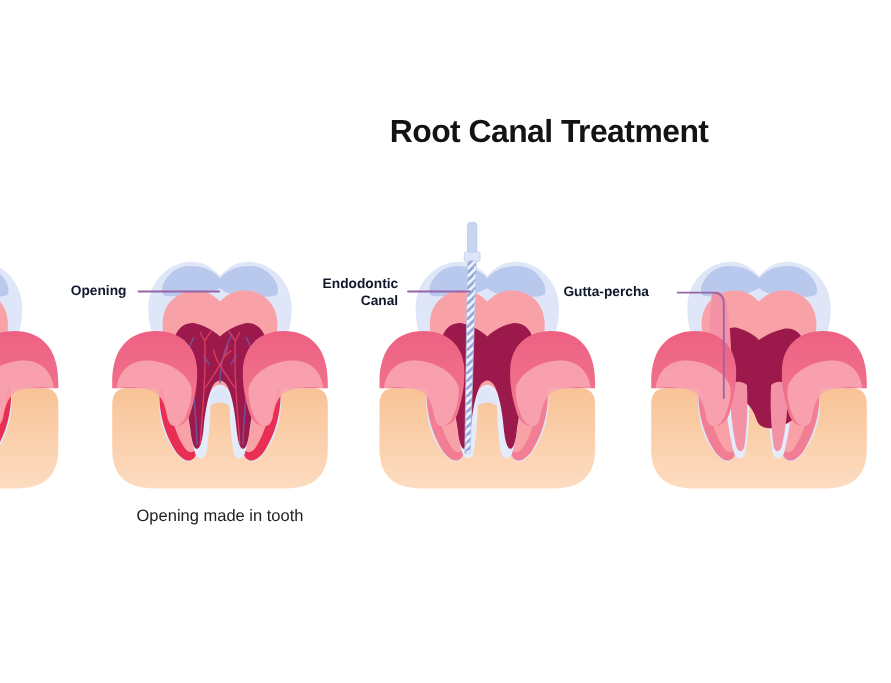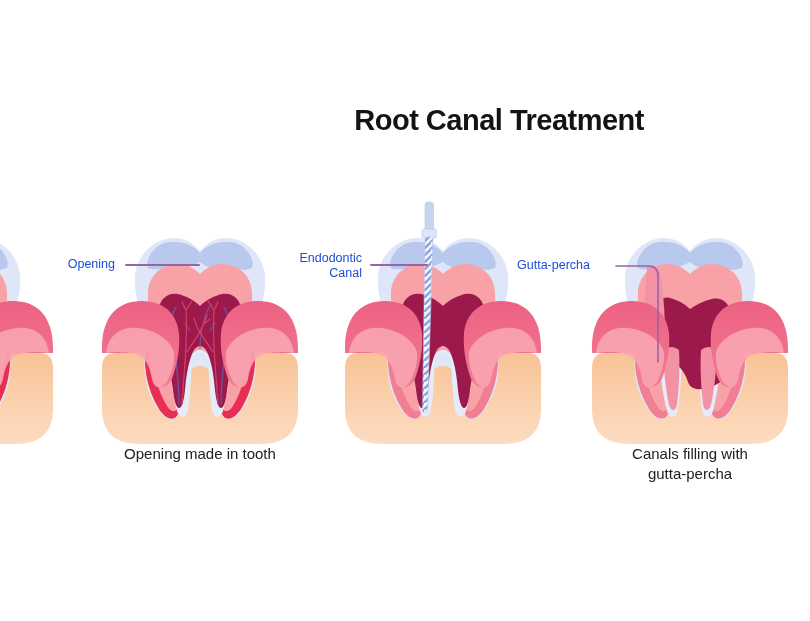--- a/index.html
+++ b/index.html
@@ -10,24 +10,24 @@
     --c-nerve-purple:#6f58a8; --c-nerve-red:#dd3f63; --c-gutta:#f492a5;
     --c-file-body:#f1f5fe; --c-file-stripe:#8fa3d8; --c-file-handle:#c9d4f1; --c-file-collar:#dee5f8;
     --c-connector:#9565a8; --c-text:#212121; --c-title:#131313;
   }
   html,body{margin:0;padding:0;background:#fff;}
   #stage{position:relative;width:810px;height:621px;background:#ffffff;overflow:hidden;
          font-family:"Liberation Sans",sans-serif;}
   .title{position:absolute;left:244px;top:104px;width:400px;text-align:right;
          font-size:29px;font-weight:700;letter-spacing:-0.5px;color:var(--c-title);}
   svg.tooth{position:absolute;top:200px;width:220px;height:260px;overflow:visible;}
-  .caption{position:absolute;top:444px;width:220px;text-align:center;font-size:15px;
+  .caption{position:absolute;top:460px;width:220px;text-align:center;font-size:15px;
            line-height:1.3;color:var(--c-text);}
   .caption .wrap{display:inline-block;max-width:150px;}
-  .lbl{position:absolute;font-size:12.5px;color:#1d4ed8;text-align:right;line-height:14.5px;}
+  .lbl{position:absolute;font-size:12.5px;color:#0f172a;text-align:right;line-height:14.5px;font-weight:bold;}
   .connector{position:absolute;height:1.5px;background:var(--c-connector);border-radius:1px;}
   .connector-svg{position:absolute;overflow:visible;}
   
   .f-enamel{fill:var(--c-enamel);}
   .f-cap{fill:var(--c-cap);opacity:.92;}
   .f-dentin{fill:var(--c-dentin);}
   .f-liner{fill:var(--c-liner);}
   .f-pulp{fill:var(--c-pulp);}
   .f-gumlight{fill:var(--c-gum-light);opacity:.9;}
   .f-gutta{fill:var(--c-gutta);}
@@ -183,17 +183,14 @@
   <div class="connector" style="left:370px;top:264px;width:58px"></div>
 
   <div class="lbl" style="left:500px;top:258px;width:90px">Gutta-percha</div>
   <svg class="connector-svg" style="left:614px;top:258px" width="50" height="112">
     <path d="M2,8 L34,8 Q44,8 44,18 L44,104" fill="none" stroke="var(--c-connector)" stroke-width="1.6" stroke-linecap="round"></path>
   </svg>
 
   <div class="caption" style="left:90px">
     <span>Opening made in tooth</span>
   </div>
-  <div class="caption" style="left:580px">
-    <span class="wrap">Canals filling with gutta-percha</span>
-  </div>
 
 </div>
 
 </body></html>

